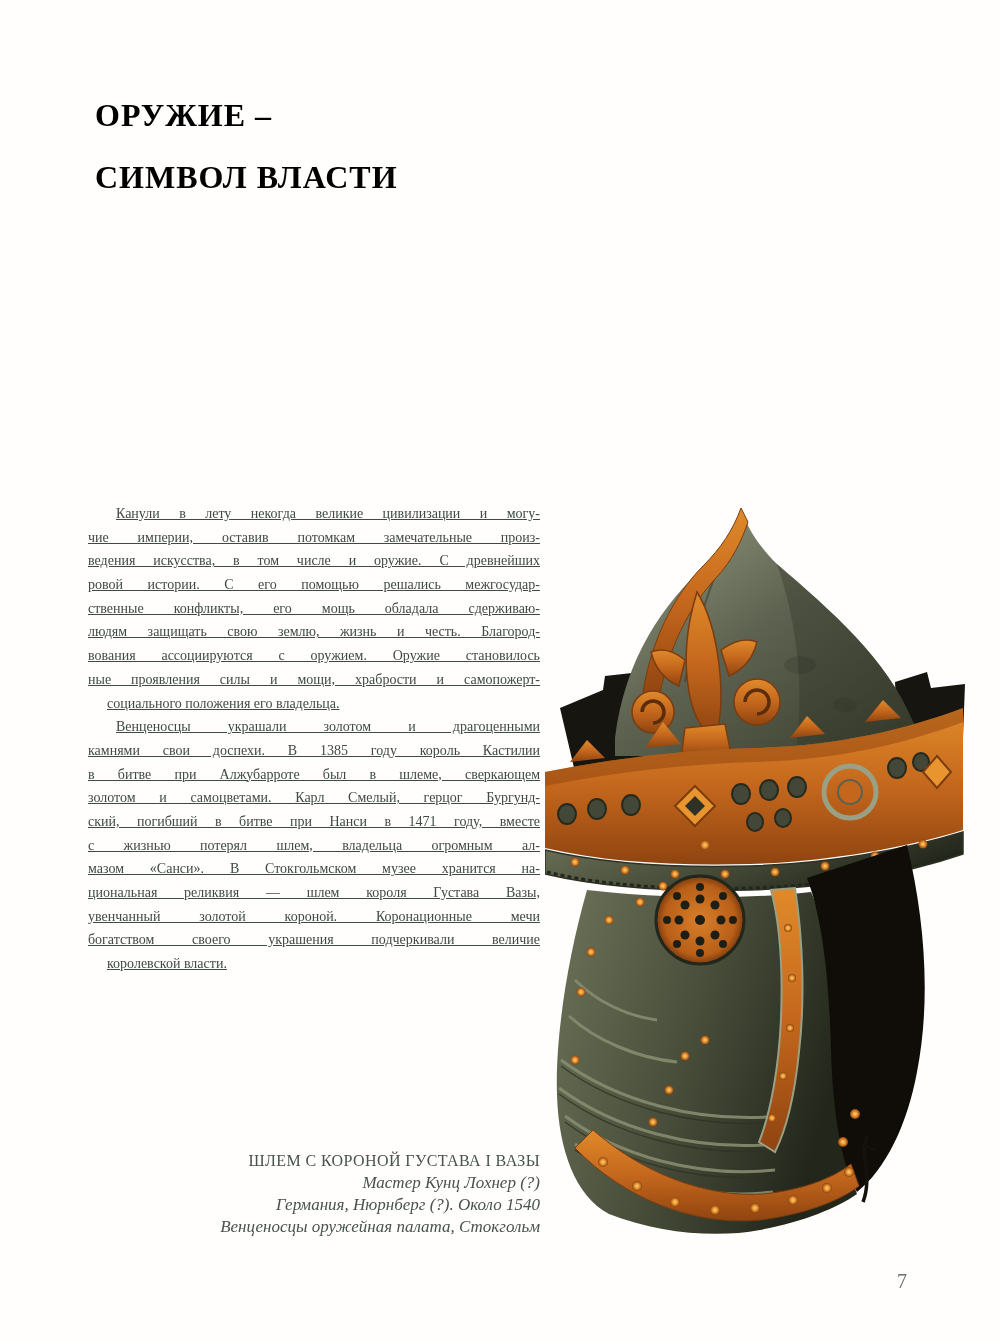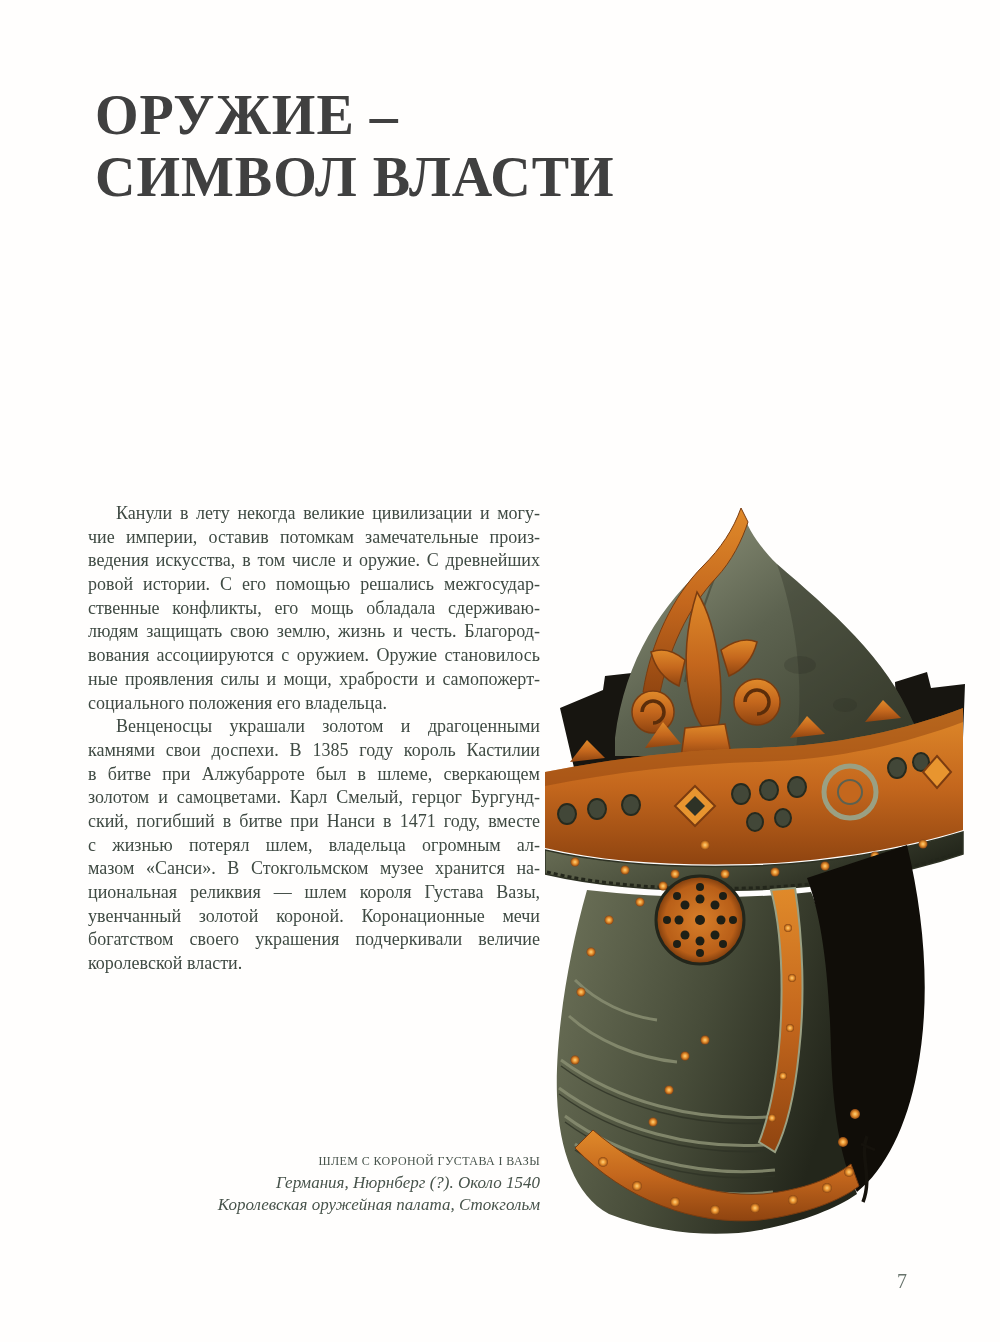--- a/index.html
+++ b/index.html
@@ -2,38 +2,38 @@
 <html><head>
 <meta charset="utf-8">
 <style>
   html,body{margin:0;padding:0;background:#ffffff;}
   .page{
     position:relative;width:1000px;height:1342px;background:#fffefd;
     font-family:"Liberation Serif","DejaVu Serif",serif;overflow:hidden;
   }
   .title{
     position:absolute;left:95px;top:84px;width:620px;
-    font-size:56px;line-height:62px;font-weight:bold;
-    color:#404040;letter-spacing:1px;
+    font-size:32px;line-height:62px;font-weight:bold;
+    color:#000000;letter-spacing:1px;
   }
   .body-text{
     position:absolute;left:88px;top:502px;width:452px;
-    font-size:18px;line-height:23.7px;color:#3f4a43;
+    font-size:14px;line-height:23.7px;color:#3f4a43;text-decoration:underline;
   }
   .jline{
     text-align:justify;text-align-last:justify;
     white-space:nowrap;height:23.7px;
   }
-  .jline.last{text-align-last:left;}
+  .jline.last{text-align-last:left;margin-left:19px;}
   .jline.indent{text-indent:28px;}
   .caption{
     position:absolute;left:88px;top:1150px;width:452px;
     text-align:right;color:#47534b;
   }
-  .caption-title{font-size:12px;line-height:22px;letter-spacing:0.4px;}
+  .caption-title{font-size:16px;line-height:22px;letter-spacing:0.4px;}
   .caption-line{font-size:17px;line-height:22px;font-style:italic;}
   .pagenum{
     position:absolute;left:897px;top:1270px;
     font-size:20px;color:#68736c;
   }
   .figure{
     position:absolute;left:545px;top:500px;width:420px;height:750px;
   }
   svg{display:block;}
 </style>
@@ -65,22 +65,23 @@
     <div class="jline">с жизнью потерял шлем, владельца огромным ал-</div>
     <div class="jline">мазом «Санси». В Стокгольмском музее хранится на-</div>
     <div class="jline">циональная реликвия — шлем короля Густава Вазы,</div>
     <div class="jline">увенчанный золотой короной. Коронационные мечи</div>
     <div class="jline">богатством своего украшения подчеркивали величие</div>
     <div class="jline last">королевской власти.</div>
   </div>
 
   <div class="caption">
     <div class="caption-title">ШЛЕМ С КОРОНОЙ ГУСТАВА I ВАЗЫ</div>
+    <div class="caption-line">Мастер Кунц Лохнер (?)</div>
     <div class="caption-line">Германия, Нюрнберг (?). Около 1540</div>
-    <div class="caption-line">Королевская оружейная палата, Стокгольм</div>
+    <div class="caption-line">Венценосцы оружейная палата, Стокгольм</div>
   </div>
 
   <div class="pagenum">7</div>
 
   <div class="figure">
     <svg viewBox="0 0 420 750" width="420" height="750">
       <defs>
         <linearGradient id="steel" x1="0" y1="0" x2="1" y2="1">
           <stop offset="0" stop-color="#999e84"></stop>
           <stop offset="0.45" stop-color="#5d6350"></stop>

